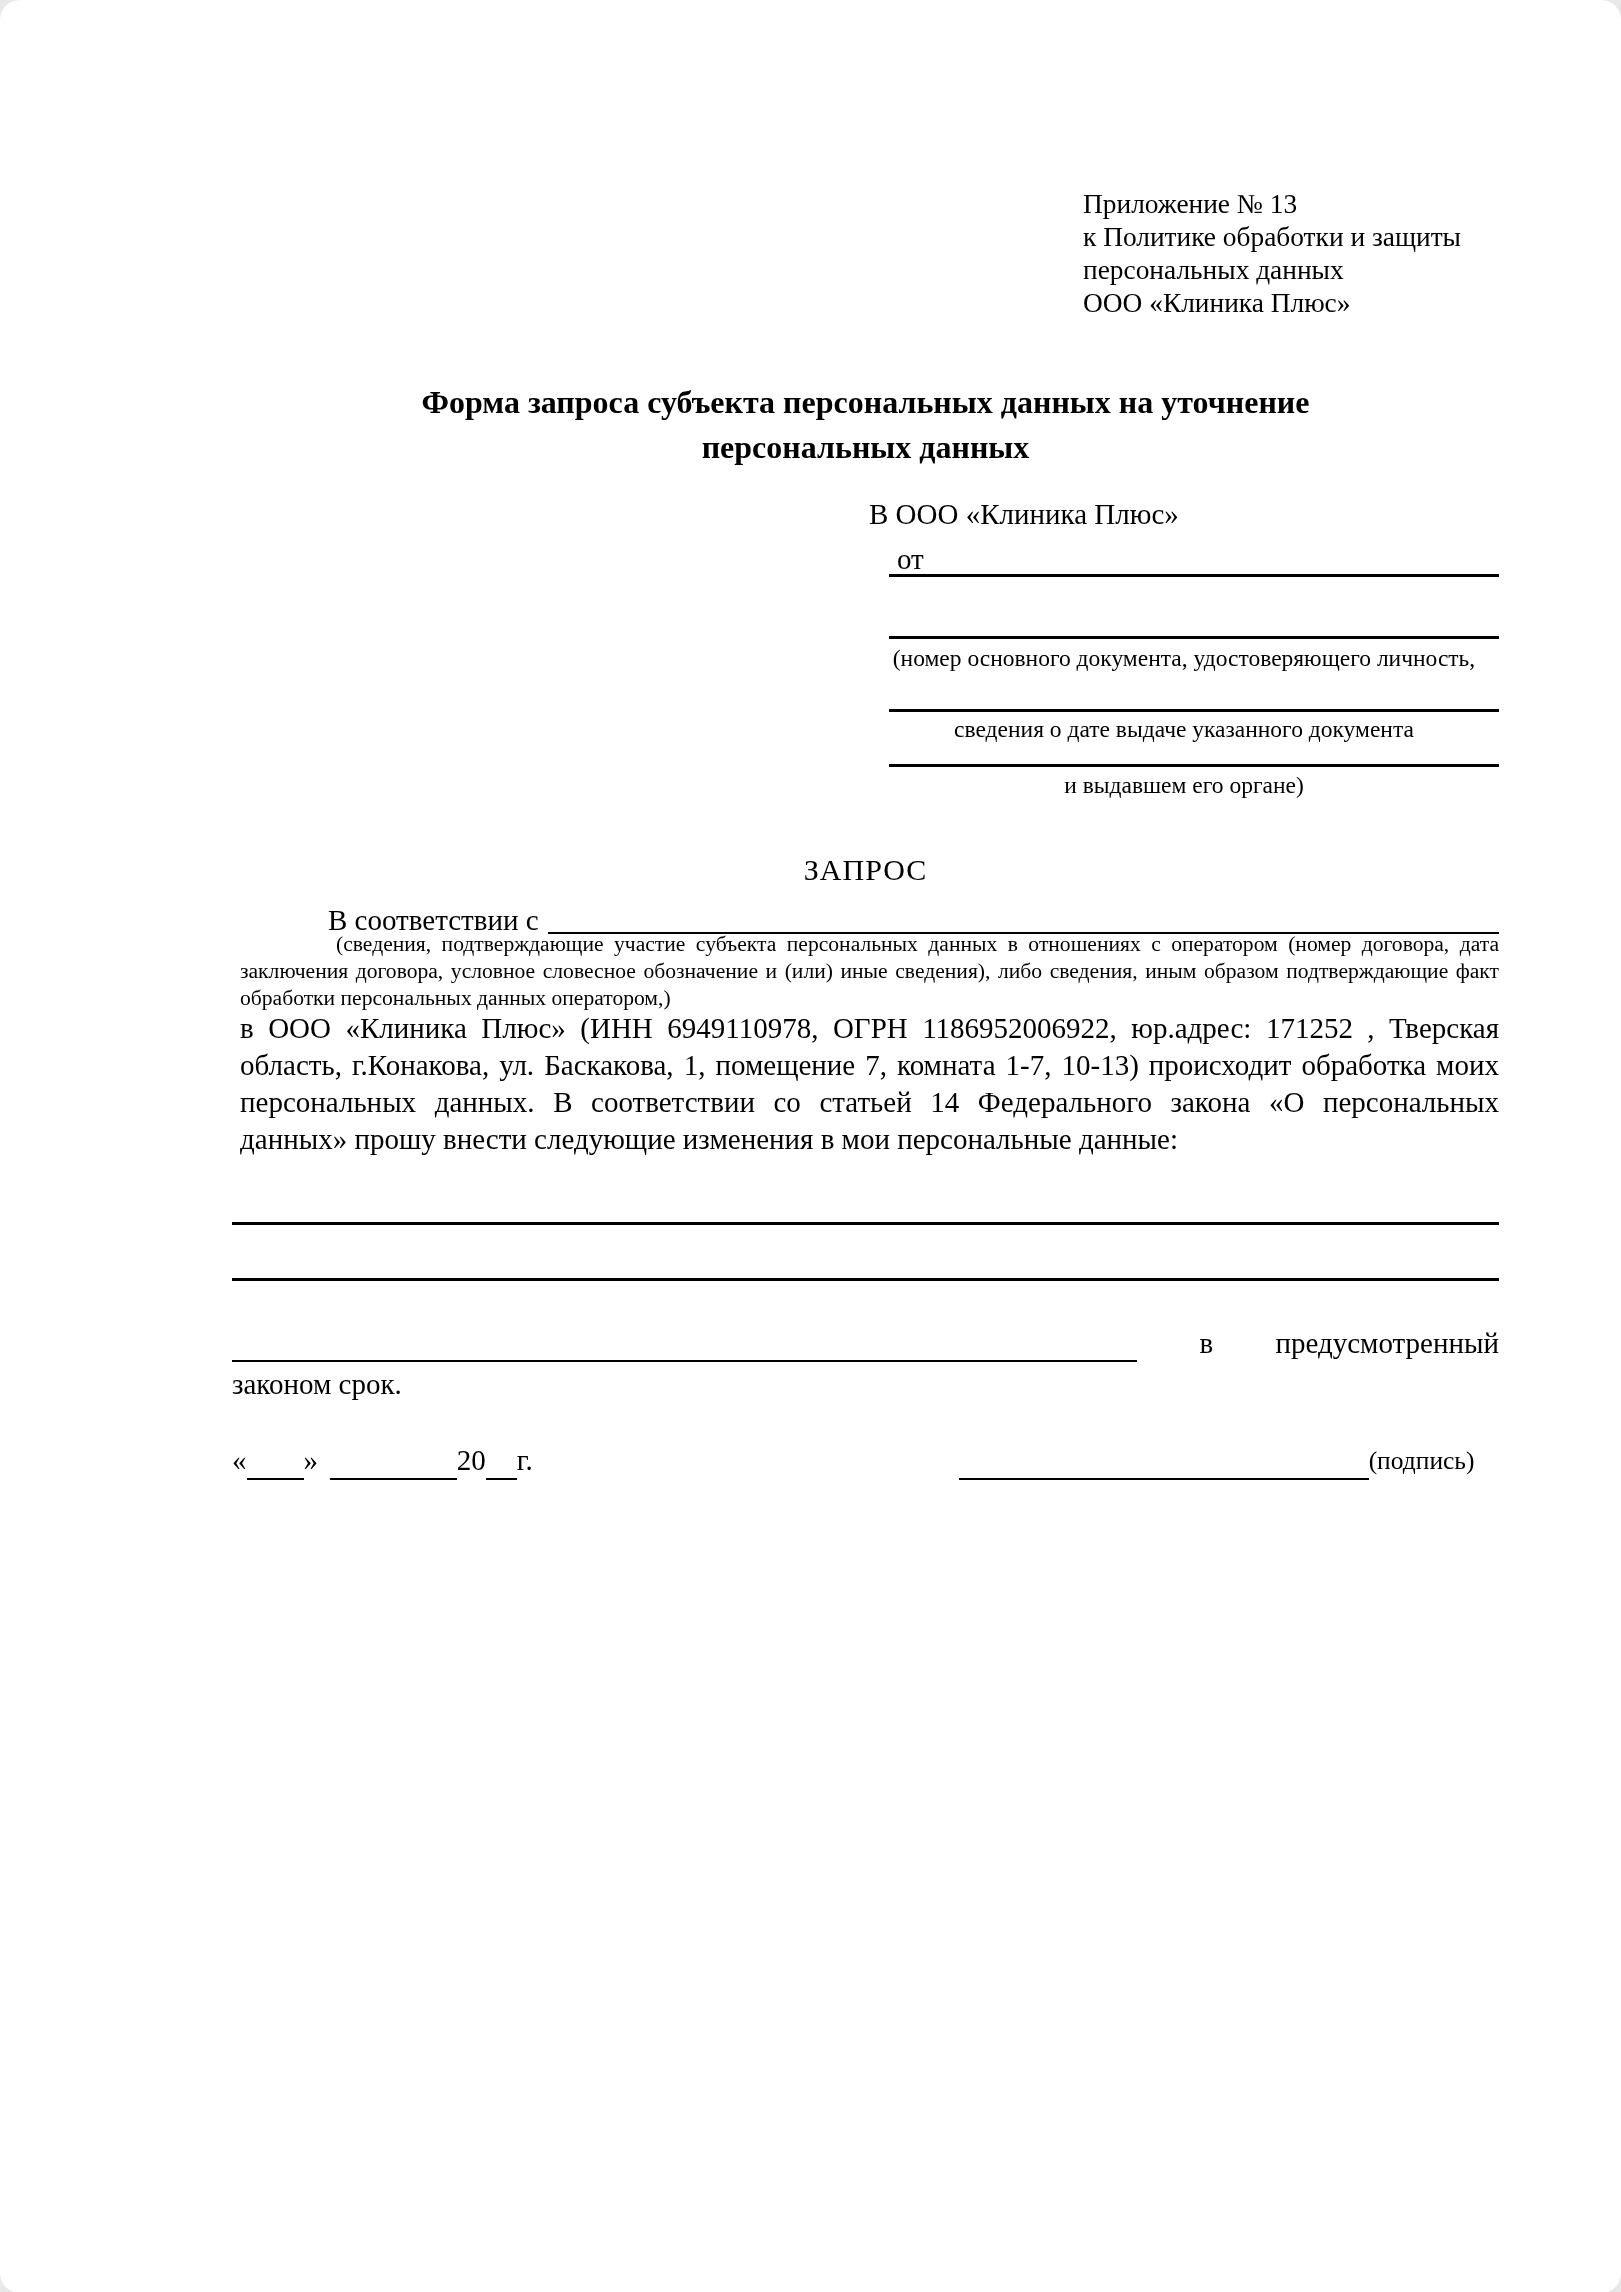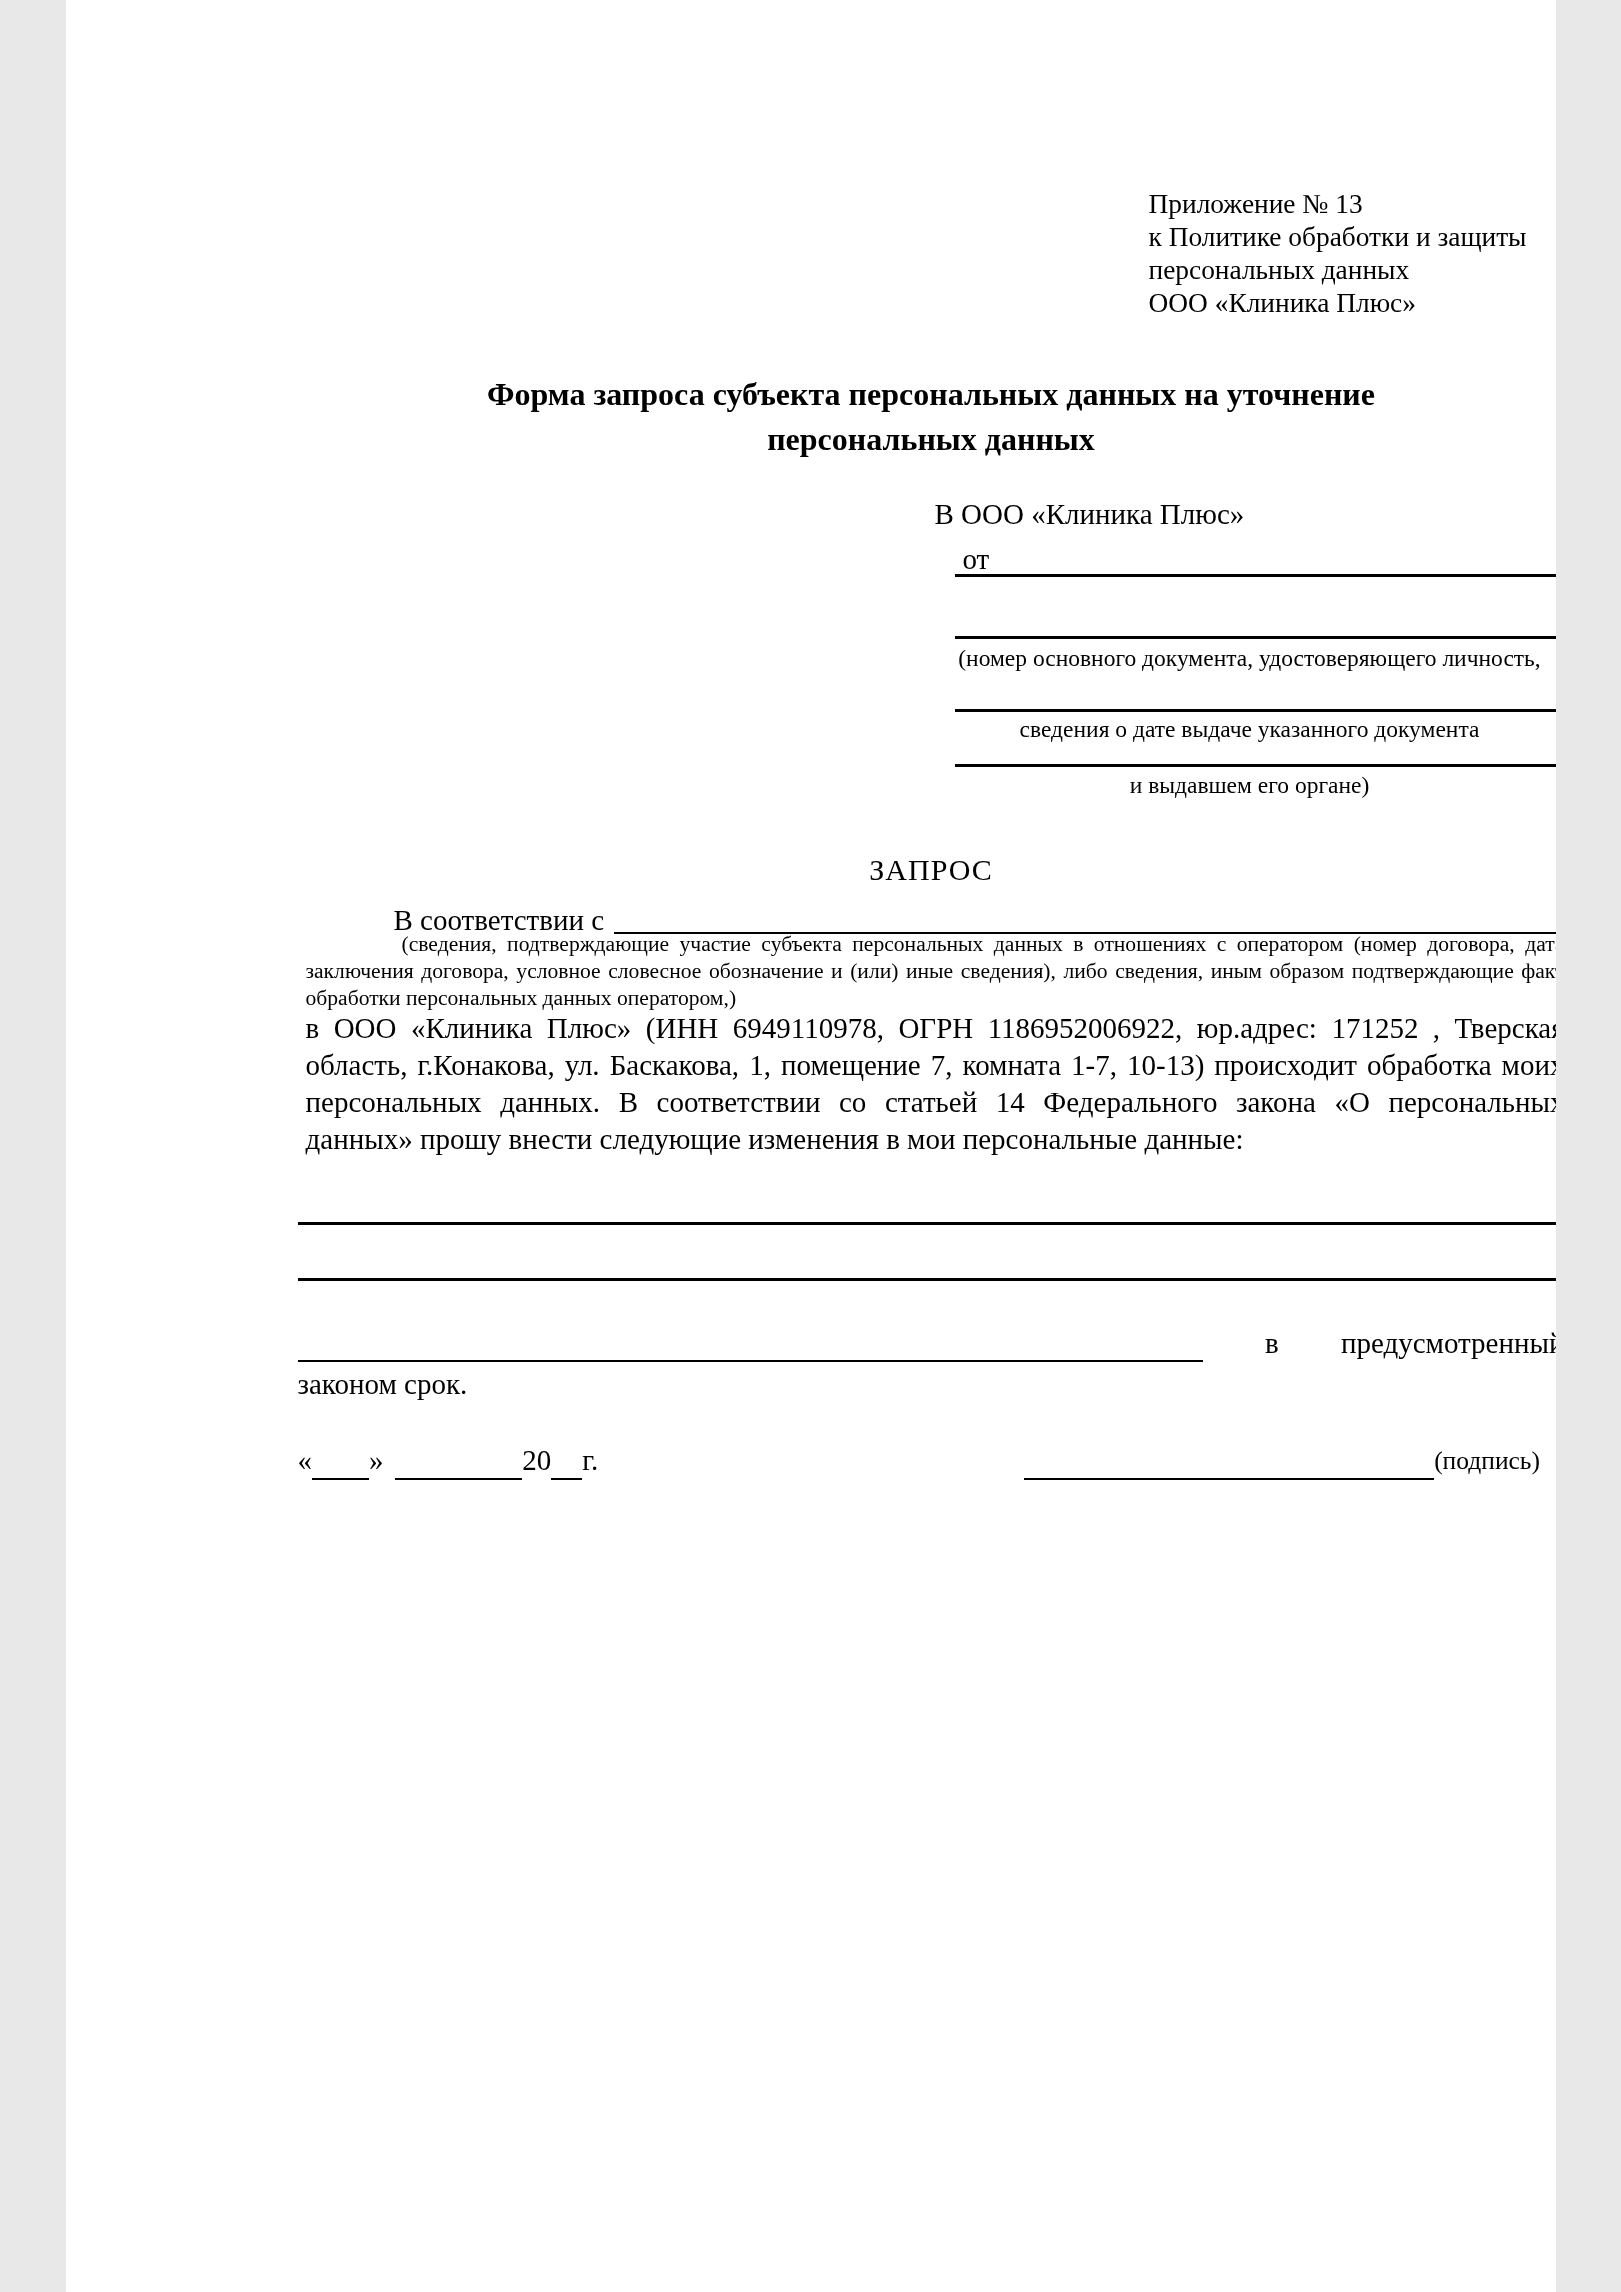--- a/index.html
+++ b/index.html
@@ -1,23 +1,24 @@
 <!DOCTYPE html>
 <html><head>
 <meta charset="utf-8">
 <style>
   html,body{margin:0;padding:0;background:#e8e8e8;}
   .page{
     position:relative;
-    width:1490px;height:2293px;
+    width:1621px;height:2293px;
     background:#ffffff;
     color:#000000;
     font-family:"Liberation Serif","DejaVu Serif",serif;
     overflow:hidden;
     margin:0 auto;
+    border-radius:20px;
   }
   .content{position:absolute;left:232px;top:0;width:1267px;height:100%;}
   .abs{position:absolute;}
   .rule{position:absolute;height:2.9px;background:#000;}
   .center{text-align:center;}
   .justify{text-align:justify;margin-left:8px;}
   .appendix{font-size:27.4px;line-height:33px;white-space:nowrap;}
   .title{font-size:32px;font-weight:bold;line-height:45px;}
   .addr{font-size:29px;white-space:nowrap;}
   .cap{font-size:23.5px;line-height:27.4px;white-space:nowrap;}
@@ -43,21 +44,21 @@
 <div class="page">
   <div class="content">
 
     <div class="abs appendix" style="top:188px;left:851px;">
       <div>Приложение № 13</div>
       <div>к Политике обработки и защиты</div>
       <div>персональных данных</div>
       <div>ООО «Клиника Плюс»</div>
     </div>
 
-    <div class="abs title center" style="top:372px;left:0;right:0;">
+    <div class="abs title center" style="top:380px;left:0;right:0;">
       <div>Форма запроса субъекта персональных данных на уточнение</div>
       <div>персональных данных</div>
     </div>
 
     <div class="abs addr" style="top:498px;left:637px;">В ООО «Клиника Плюс»</div>
     <div class="abs addr" style="top:543px;left:665px;text-align:center;">от</div>
 
     <div class="rule" style="top:574px;left:657px;right:0;"></div>
 
     <div class="rule" style="top:636px;left:657px;right:0;"></div>

